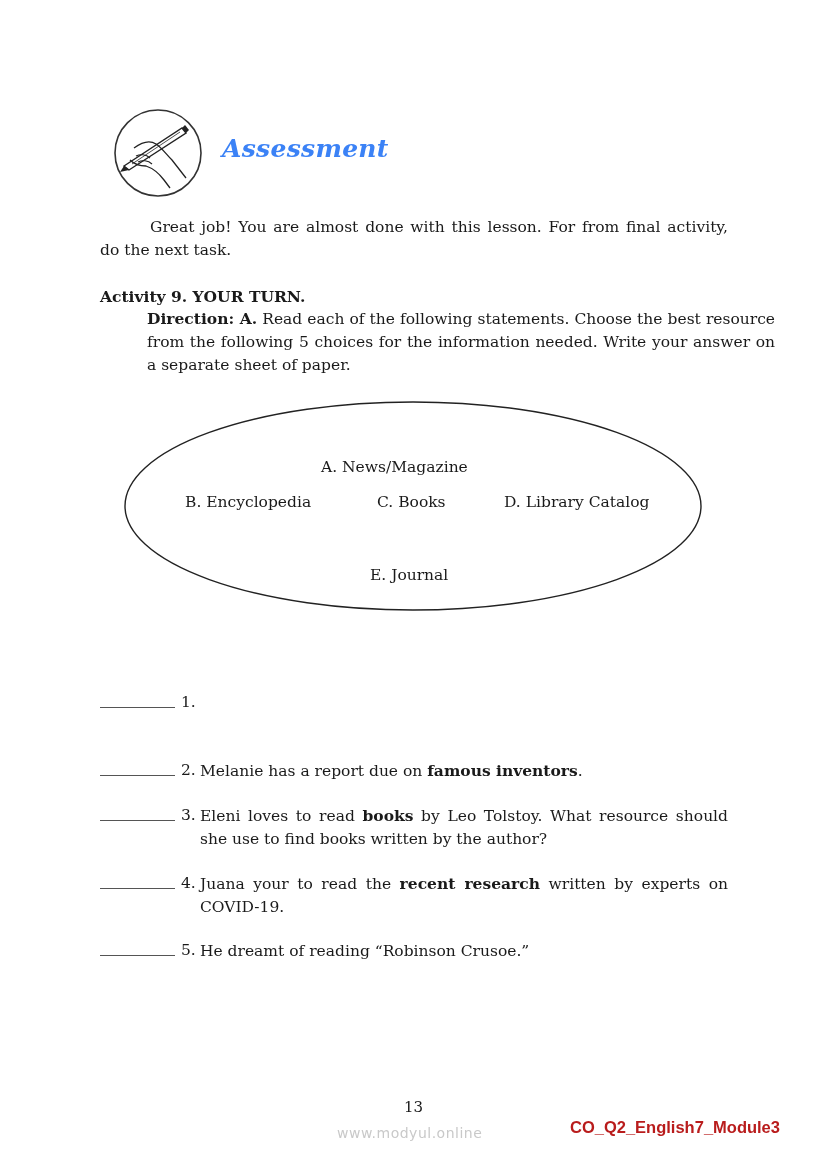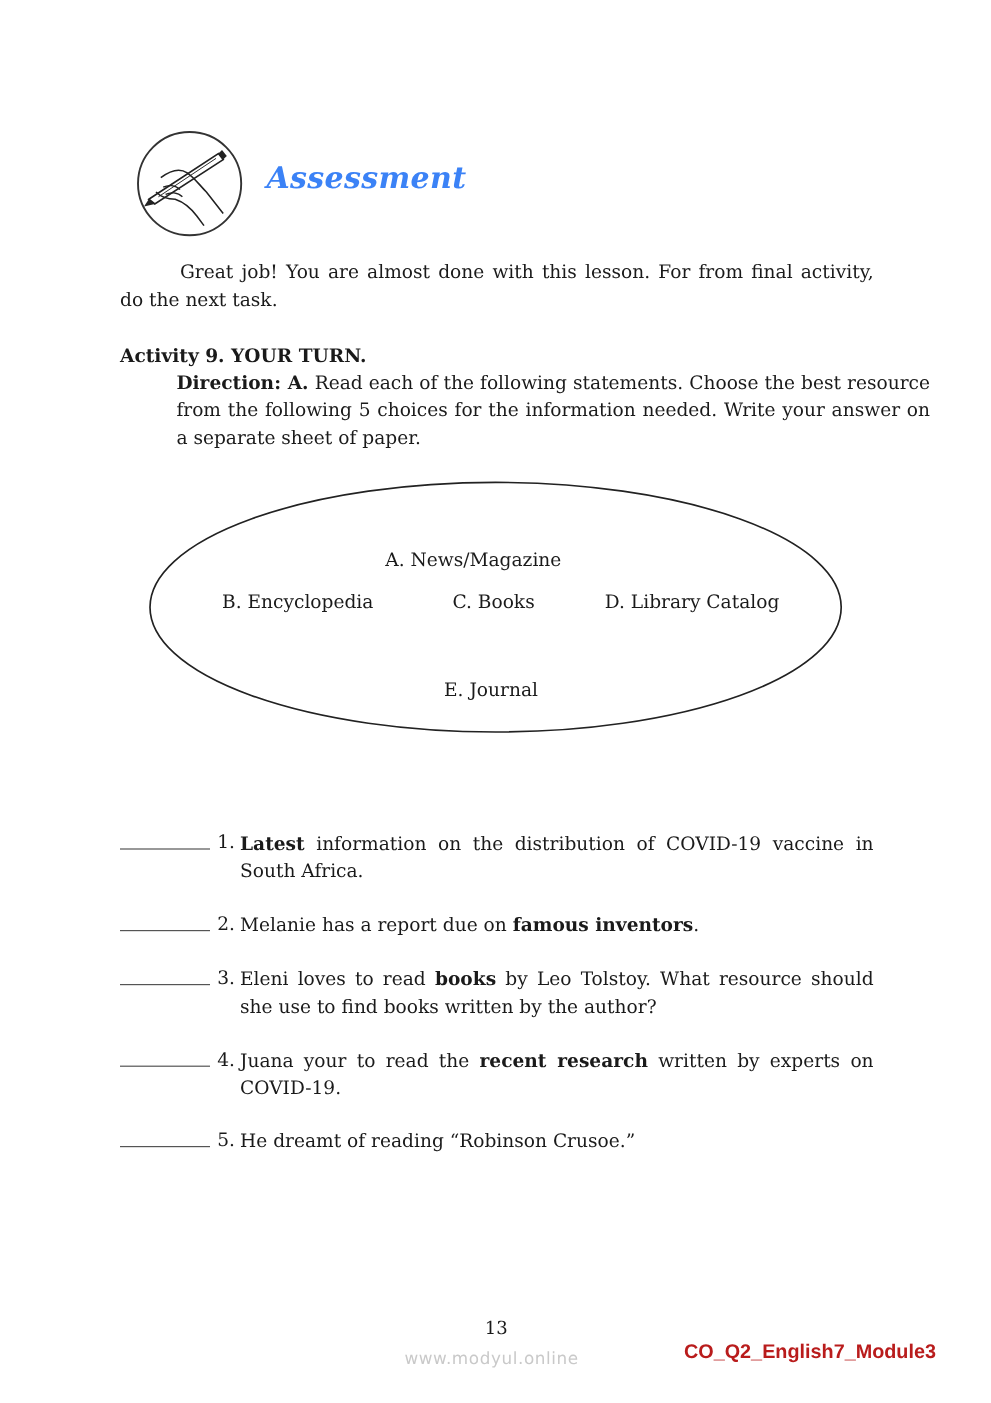--- a/index.html
+++ b/index.html
@@ -54,21 +54,20 @@
 </svg>
 <div class="abs choice" style="left:321px;top:418px;margin-top:40px;">A. News/Magazine</div>
 <div class="abs choice" style="left:172px;top:493px;margin-left:13px;">B. Encyclopedia</div>
 <div class="abs choice" style="left:377px;top:493px;">C. Books</div>
 <div class="abs choice" style="left:504px;top:493px;">D. Library Catalog</div>
 <div class="abs choice" style="left:370px;top:566px;">E. Journal</div>
 
 <div class="abs serif q" style="top:691px;height:46px;">
   <span class="blank"></span>
   <span class="num">1.</span>
-  <span class="txt"><span></span><b>Latest</b><span> information on the distribution of COVID-19 vaccine in South Africa.</span></span>
 </div>
 <div class="abs serif q" style="top:759px;height:23px;">
   <span class="blank"></span>
   <span class="num">2.</span>
   <span class="txt"><span>Melanie has a report due on </span><b>famous inventors</b><span>.</span></span>
 </div>
 <div class="abs serif q" style="top:804px;height:46px;">
   <span class="blank"></span>
   <span class="num">3.</span>
   <span class="txt"><span>Eleni loves to read </span><b>books</b><span> by Leo Tolstoy. What resource should she use to find books written by the author?</span></span>

